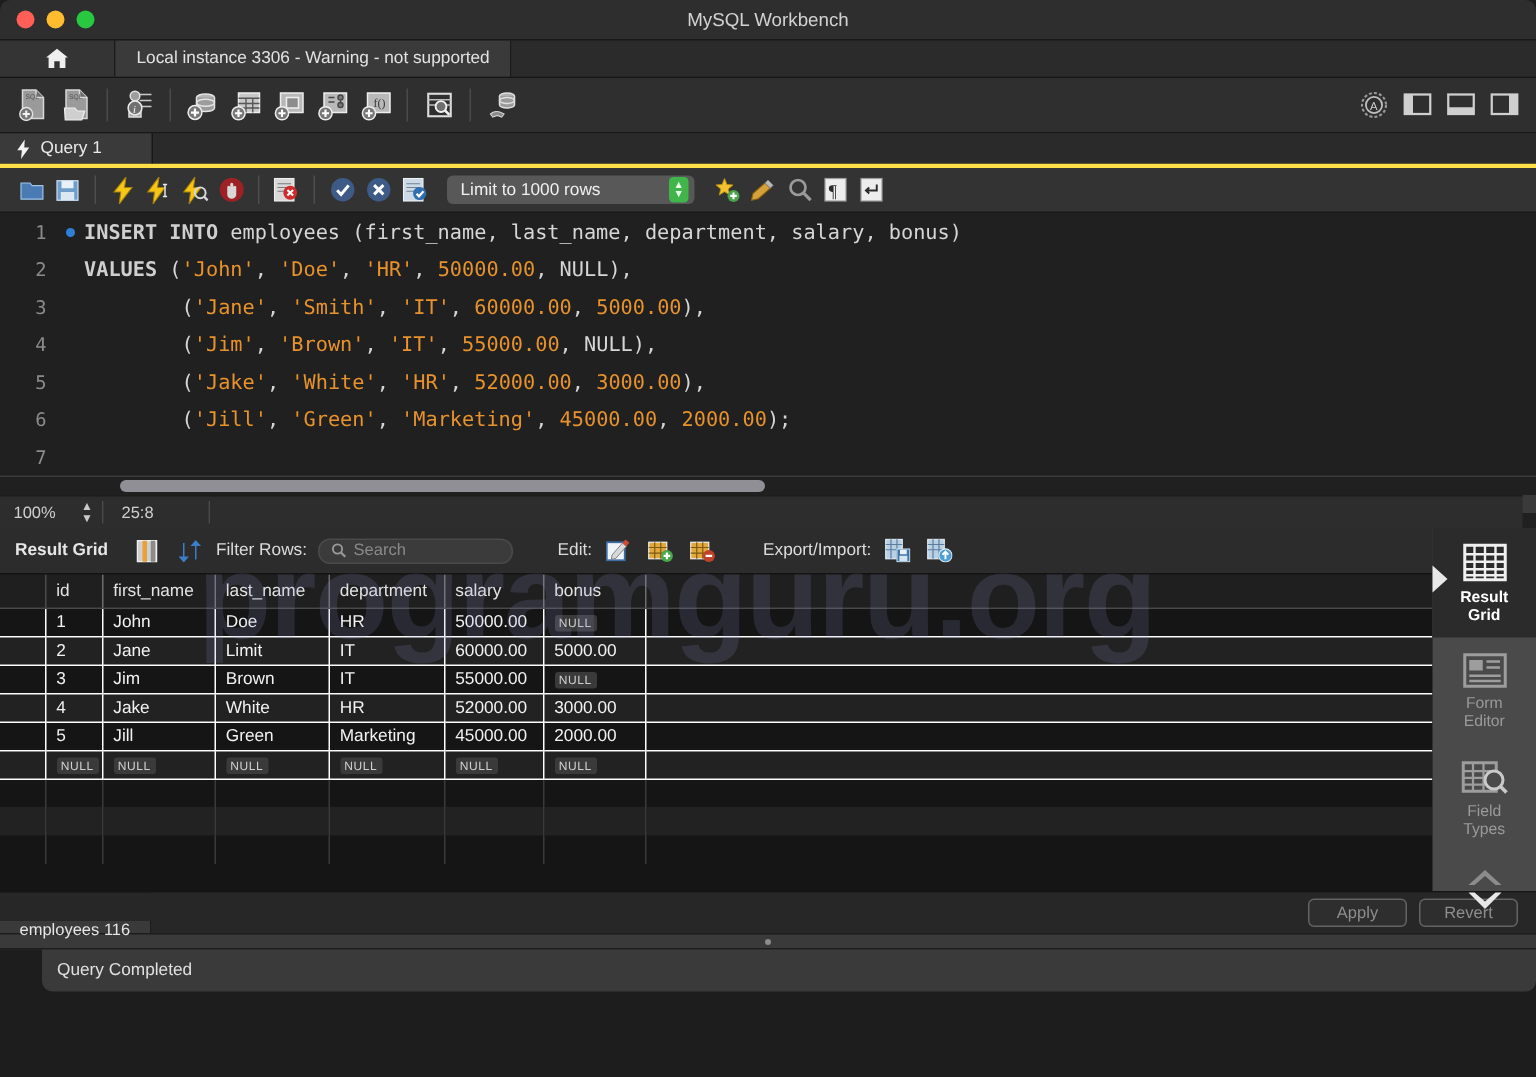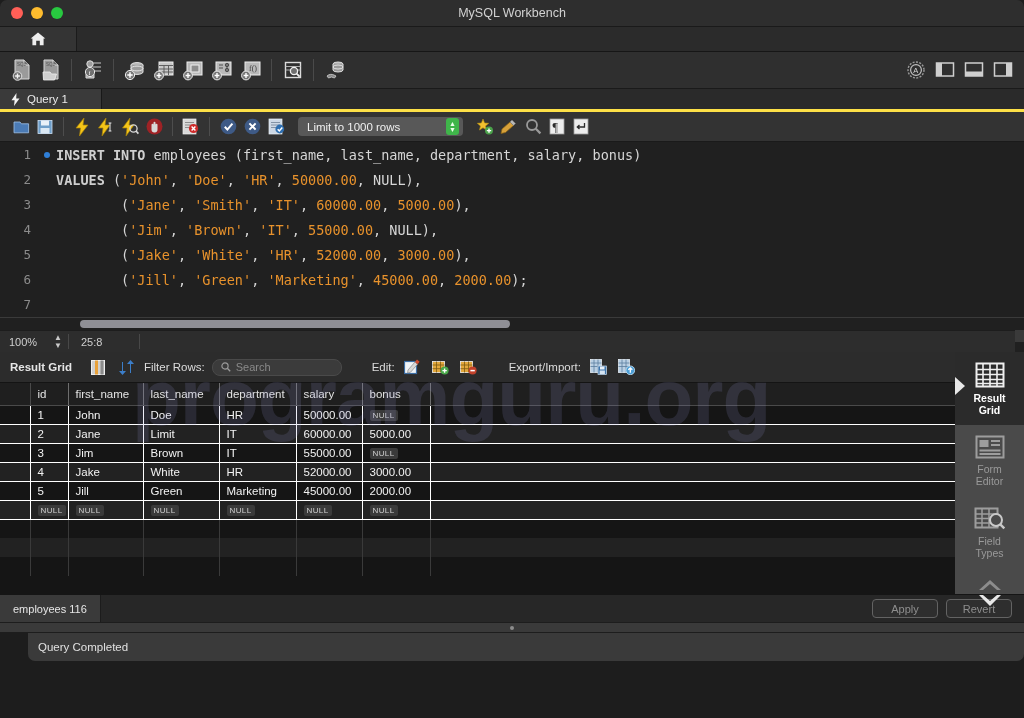--- a/index.html
+++ b/index.html
@@ -143,22 +143,22 @@
   .rail-item { width:69px; padding:10px 0 9px; display:flex; flex-direction:column;
                align-items:center; gap:4px; text-align:center; }
   .rail-item.active { background:#2b2b2b; }
   .rail-lbl { font-size:10.5px; line-height:12px; color:#c9c9c9; }
   .rail-item.active .rail-lbl { color:#ffffff; font-weight:bold; }
   .rail-item.dim .rail-lbl { color:#9a9a9a; }
 
   
   .foot-tabs { height:28px; background:#272727; display:flex; align-items:stretch;
                border-top:1px solid #151515; }
-  .foot-tab { padding:0 13px; background:#3a3a3a; display:flex; align-items:center;
-              font-size:11px; color:#e6e6e6; border-right:1px solid #1c1c1c; }
+  .foot-tab { padding:0 13px; background:#3a3a3a; display:flex; 
+              font-size:11px; color:#e6e6e6; border-right:1px solid #1c1c1c;margin-top:19px; }
   .foot-rest { flex:1; background:#272727; }
   .foot-btns { display:flex; align-items:center; gap:8px; padding-right:12px;
                background:#272727; }
   .btn { width:66px; height:19px; border:1px solid #636363; border-radius:4px;
          background:#2e2e2e; color:#8e8e8e; font-size:11px;
          display:flex; align-items:center; justify-content:center; }
 
   .split-bar { height:11px; background:#3a3a3a; border-top:1px solid #1d1d1d;
                border-bottom:1px solid #1d1d1d; display:flex;
                align-items:center; justify-content:center; }
@@ -189,20 +189,23 @@
       <div class="light l-grn"></div>
     </div>
     <div class="win-title">MySQL Workbench</div>
   </div>
 
   <div class="conn-strip">
     <div class="home-tab">
       <svg width="16" height="14" viewBox="0 0 16 14">
         <path d="M8 0.5 L15.3 6.4 L13.6 6.4 L13.6 13.3 L9.8 13.3 L9.8 8.8 L6.2 8.8 L6.2 13.3 L2.4 13.3 L2.4 6.4 L0.7 6.4 Z" fill="#efefef"></path>
       </svg>
+    </div>
+    <div class="conn-tab">
+      <span>Local instance 3306 - Warning - not supported</span>
     </div>
     <div class="conn-rest"></div>
   </div>
 
   <div class="main-toolbar">
 
     <div class="tb-ico">
       <svg width="20" height="22" viewBox="0 0 20 22">
         <path d="M3 1 h9 l5 5 v14 h-14 z" fill="#9a9a9a" stroke="#d8d8d8" stroke-width="1"></path>
         <path d="M12 1 v5 h5" fill="#6e6e6e" stroke="#d8d8d8" stroke-width="1"></path>

